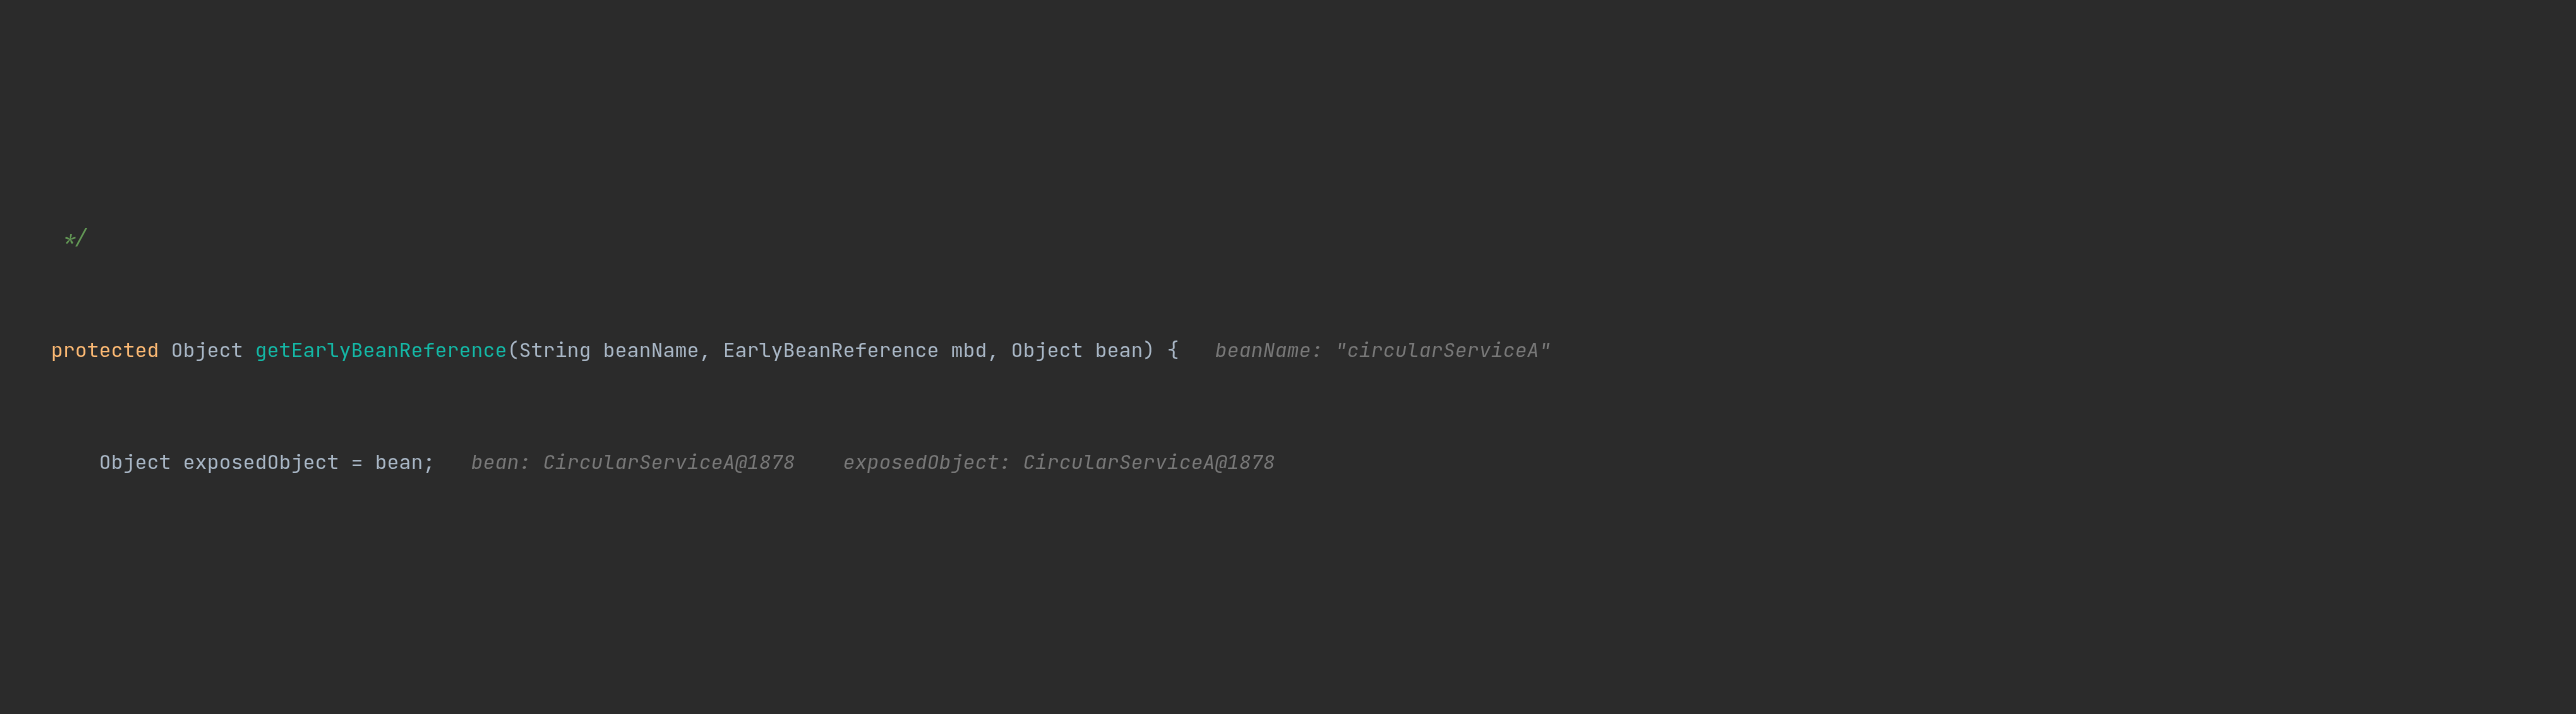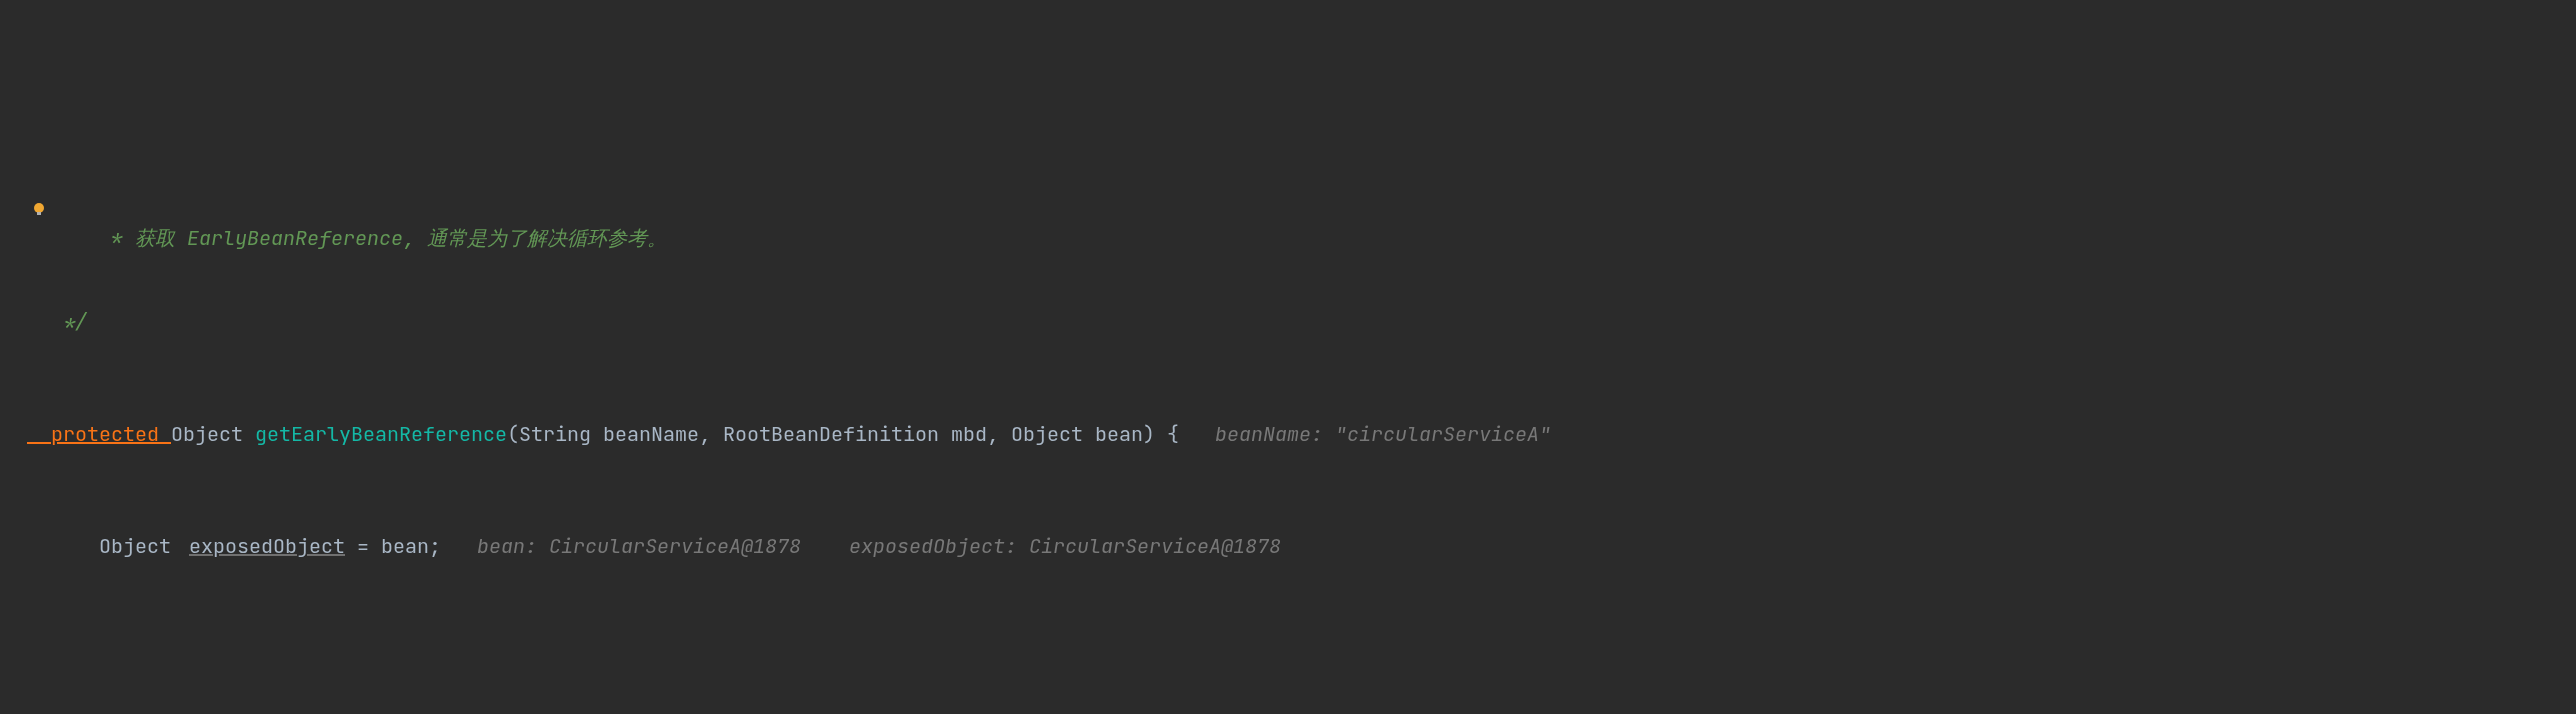--- a/index.html
+++ b/index.html
@@ -22,46 +22,40 @@
     height: 28px;
     position: relative;
   }
   .gutter-icon {
     position: absolute;
     left: 3.6px;
     top: 5.4px;
     width: 16px;
     height: 16px;
   }
-  .kw { color: #f97316; text-decoration: underline; }
+  .kw { color: #fdba74; }
   .comment { color: #808080; }
   .comment-green { color: #629755; font-style: italic; }
   .method-decl { color: #14b8a6; }
   .param-hint { color: #787878; font-style: italic; }
-  .underline { text-decoration: underline; text-decoration-color: #707070; margin-left: 6px; }
+  .underline { text-decoration-color: #707070; }
   .type { color: #a9b7c6; }
   .plain { color: #a9b7c6; }
 </style>
 </head>
 <body>
 
 
 
 <div class="editor">
 
-  <div class="line">
-    <svg class="gutter-icon" viewBox="0 0 16 16">
-        <circle cx="8" cy="7" r="5" fill="#f0a732"></circle>
-        <rect x="6" y="11" width="4" height="3" fill="#b0b0b0"></rect>
-      </svg><span class="comment-green"><span>   * </span><span>获取 </span><span>EarlyBeanReference</span><span>, 通常是为了解决循环参考。</span></span>
-  </div>
 
   <div class="line"><span class="comment-green">   */</span></div>
 
-  <div class="line"><span class="kw">  protected </span><span class="type">Object </span><span class="method-decl">getEarlyBeanReference</span><span class="plain">(String beanName, RootBeanDefinition mbd, Object bean) {</span><span class="param-hint">   beanName: "circularServiceA"</span></div>
+  <div class="line"><span class="kw">  protected </span><span class="type">Object </span><span class="method-decl">getEarlyBeanReference</span><span class="plain">(String beanName, EarlyBeanReference mbd, Object bean) {</span><span class="param-hint">   beanName: "circularServiceA"</span></div>
 
   <div class="line"><span class="plain">      Object </span><span class="plain underline">exposedObject</span><span class="plain"> = bean;</span><span class="param-hint">   bean: CircularServiceA@1878    exposedObject: CircularServiceA@1878</span></div>
 
 
   
 
   
 
   
 

